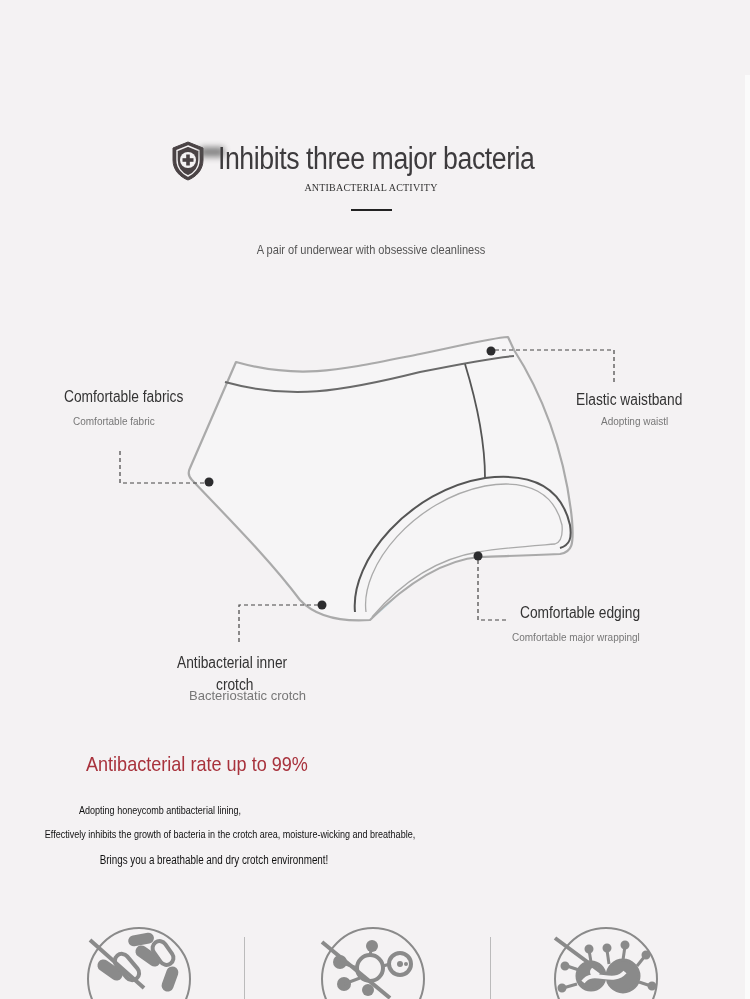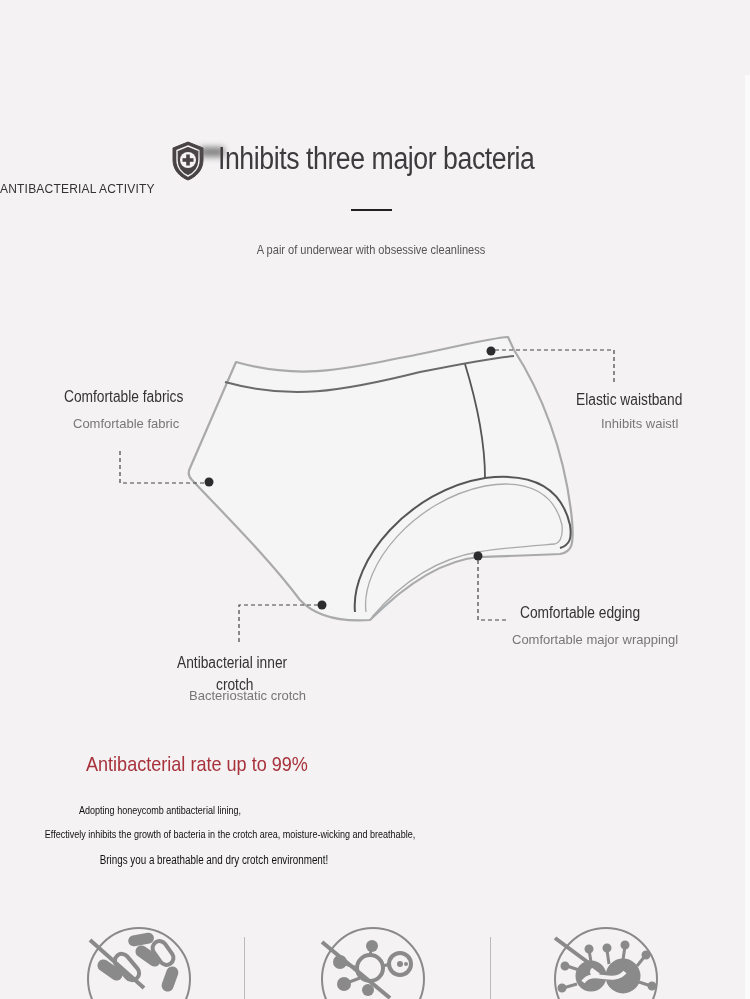--- a/index.html
+++ b/index.html
@@ -8,26 +8,26 @@
     background:#f4f2f3;
     font-family:"Liberation Sans", sans-serif;
     color:#3a3a3c;
   }
   .abs { position:absolute; }
   .right-strip { position:absolute; left:745px; top:75px; width:5px; height:924px; background:#fbfbfb; }
   .title-row { position:absolute; top:122px; left:170px; width:400px; height:50px;margin-top:15px; }
   .shield { position:absolute; left:0; top:3px; width:36px; height:42px; }
   .title { position:absolute; left:48px; top:4px; font-size:31px; letter-spacing:-0.5px; color:#3d3b3d;
            font-family:"Liberation Sans Narrow","Liberation Sans", sans-serif; transform:scaleX(0.86); transform-origin:left top; white-space:nowrap; }
-  .subtitle-en { position:absolute; top:182px; left:0; width:742px; font-family:Liberation Sans, sans-serif; font-size:12px; letter-spacing:0.2px; color:#333; }
+  .subtitle-en { position:absolute; top:182px; left:0; width:742px; text-align:center; font-family:Liberation Serif, serif; font-size:10px; letter-spacing:0.2px; color:#333; }
   .rule { position:absolute; top:209px; left:351px; width:41px; height:2px; background:#222; }
   .tagline { position:absolute; top:242px; left:0; width:742px; text-align:center; font-size:13px; color:#555;
              transform:scaleX(0.85); transform-origin:center top; }
   .callout-title { position:absolute; font-size:16px; color:#333; white-space:nowrap; transform:scaleX(0.86); transform-origin:left top; }
-  .callout-sub { position:absolute; font-size:13px; color:#777; white-space:nowrap; }
+  .callout-sub { position:absolute; font-size:10px; color:#777; white-space:nowrap; }
   .red-title { position:absolute; left:86px; top:752px; font-size:21px; color:#a8323c; white-space:nowrap; transform:scaleX(0.86); transform-origin:left top; }
   .desc { position:absolute; left:0; width:460px; text-align:center; font-size:11px; color:#111; white-space:nowrap; transform:scaleX(0.82); transform-origin:center top; }
   .sep { position:absolute; top:937px; width:1px; height:62px; background:#bbb; }
   svg { overflow:visible; }
 </style>
 </head>
 <body>
 
 <div class="right-strip"></div>
 
@@ -71,21 +71,21 @@
     <path d="M204 483 L120 483 L120 450"></path>
     <path d="M478 560 L478 620 L508 620"></path>
     <path d="M318 605 L239 605 L239 642"></path>
   </g>
 </svg>
 
 <div class="callout-title" style="left:64px;top:388px">Comfortable fabrics</div>
 <div class="callout-sub" style="left:73px;top:416px">Comfortable fabric</div>
 
 <div class="callout-title" style="left:576px;top:391px">Elastic waistband</div>
-<div class="callout-sub" style="left:601px;top:416px">Inhibits waistl</div>
+<div class="callout-sub" style="left:601px;top:416px">Adopting waistl</div>
 
 <div class="callout-title" style="left:520px;top:604px">Comfortable edging</div>
 <div class="callout-sub" style="left:512px;top:632px">Comfortable major wrappingl</div>
 
 <div class="callout-title" style="left:177px;top:654px">Antibacterial inner</div>
 <div class="callout-title" style="left:216px;top:676px">crotch</div>
 <div class="callout-sub" style="left:189px;top:688px;font-size:13px">Bacteriostatic crotch</div>
 
 <div class="red-title">Antibacterial rate up to 99%</div>
 <div class="desc" style="top:804px;left:-70px;width:460px">Adopting honeycomb antibacterial lining,</div>

